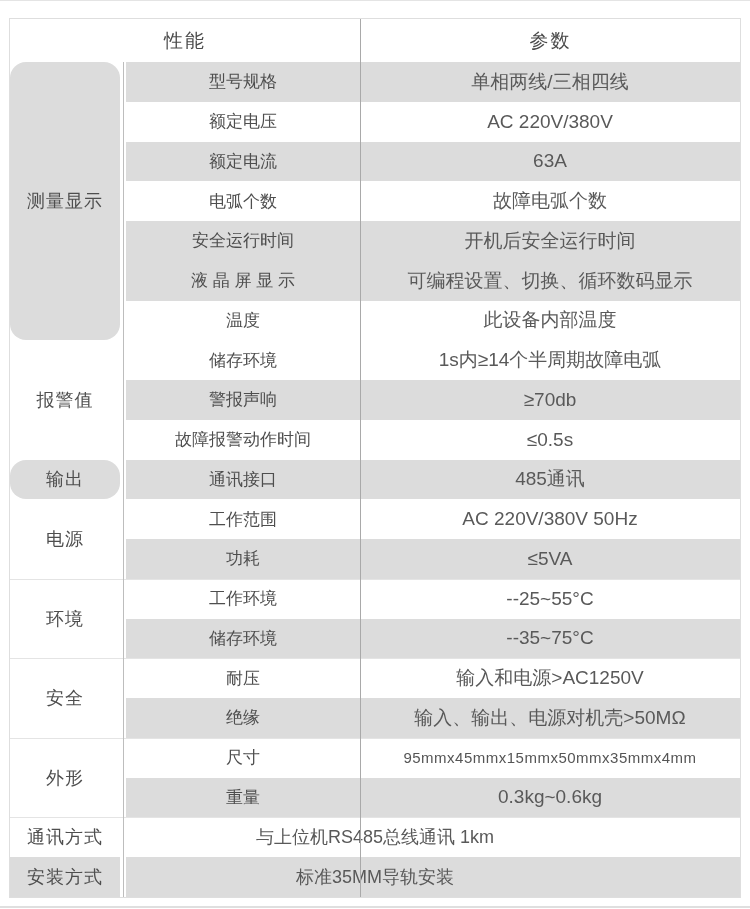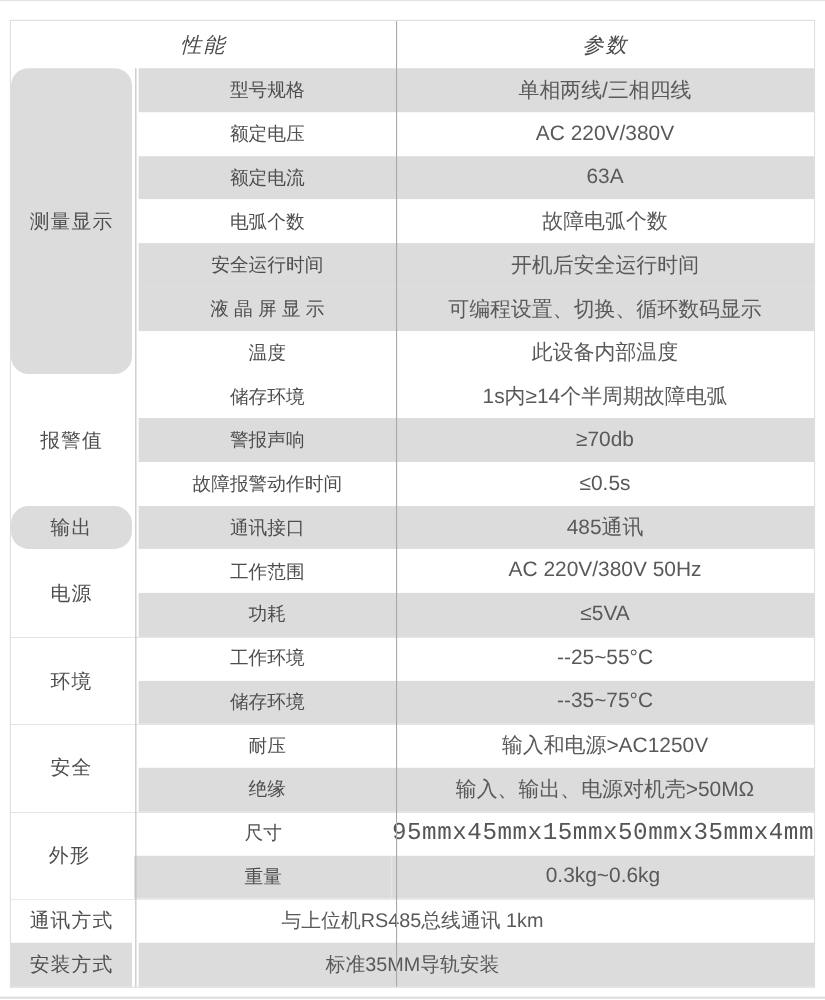--- a/index.html
+++ b/index.html
@@ -17,21 +17,21 @@
     background:#fff;
   }
   
   .vline{position:absolute;width:1px;z-index:4;}
   .v-col23{left:350px;top:0;bottom:0;background:var(--divider-dark,#a9a9a9);}
   .v-col12{left:113px;top:43px;bottom:0;background:var(--divider-mid,#bdbdbd);}
   
   .header-row{position:relative;height:43px;}
   .hcell{
     position:absolute;top:0;height:100%;display:flex;align-items:center;justify-content:center;
-    font-size:19px;letter-spacing:2px;color:var(--header-text,#4a4a4a);font-style:italic;
+    font-size:19px;letter-spacing:2px;color:var(--header-text,#4a4a4a);
   }
   .hcell.h1{left:0;width:350px;}
   .hcell.h2{left:351px;right:0;text-align:center;}
   
   .tbody{position:relative;height:835px;}
   .group{display:flex;}
   .sep{box-shadow:inset 0 1px 0 #e4e4e4;}
   .cat{
     width:110px;display:flex;align-items:center;justify-content:center;
     font-size:18px;letter-spacing:1px;color:var(--label-text,#4e4e4e);text-align:center;border-radius:16px;
@@ -42,22 +42,22 @@
   .c2{
     width:234px;display:flex;align-items:center;justify-content:center;
     font-size:17px;color:var(--label-text,#4e4e4e);text-align:center;
   }
   .c3{
     flex:1;display:flex;align-items:center;justify-content:center;
     font-size:19px;color:var(--value-text,#595959);text-align:center;
   }
   .gray{background:var(--row-gray,#dcdcdc);}
   .serif-val{
-    font-family:Liberation Mono, monospace;
-    font-size:22px;letter-spacing:.5px;color:#555;
+    font-family:Liberation Sans, sans-serif;
+    font-size:15px;letter-spacing:.5px;color:#555;
   }
   
   .mrow{display:flex;height:39.762px;position:relative;}
   .mcat{
     width:110px;display:flex;align-items:center;justify-content:center;
     font-size:18px;letter-spacing:1px;color:var(--label-text,#4e4e4e);
   }
   .marea{flex:1;}
   .mval{
     position:absolute;left:0;top:0;width:100%;height:100%;

